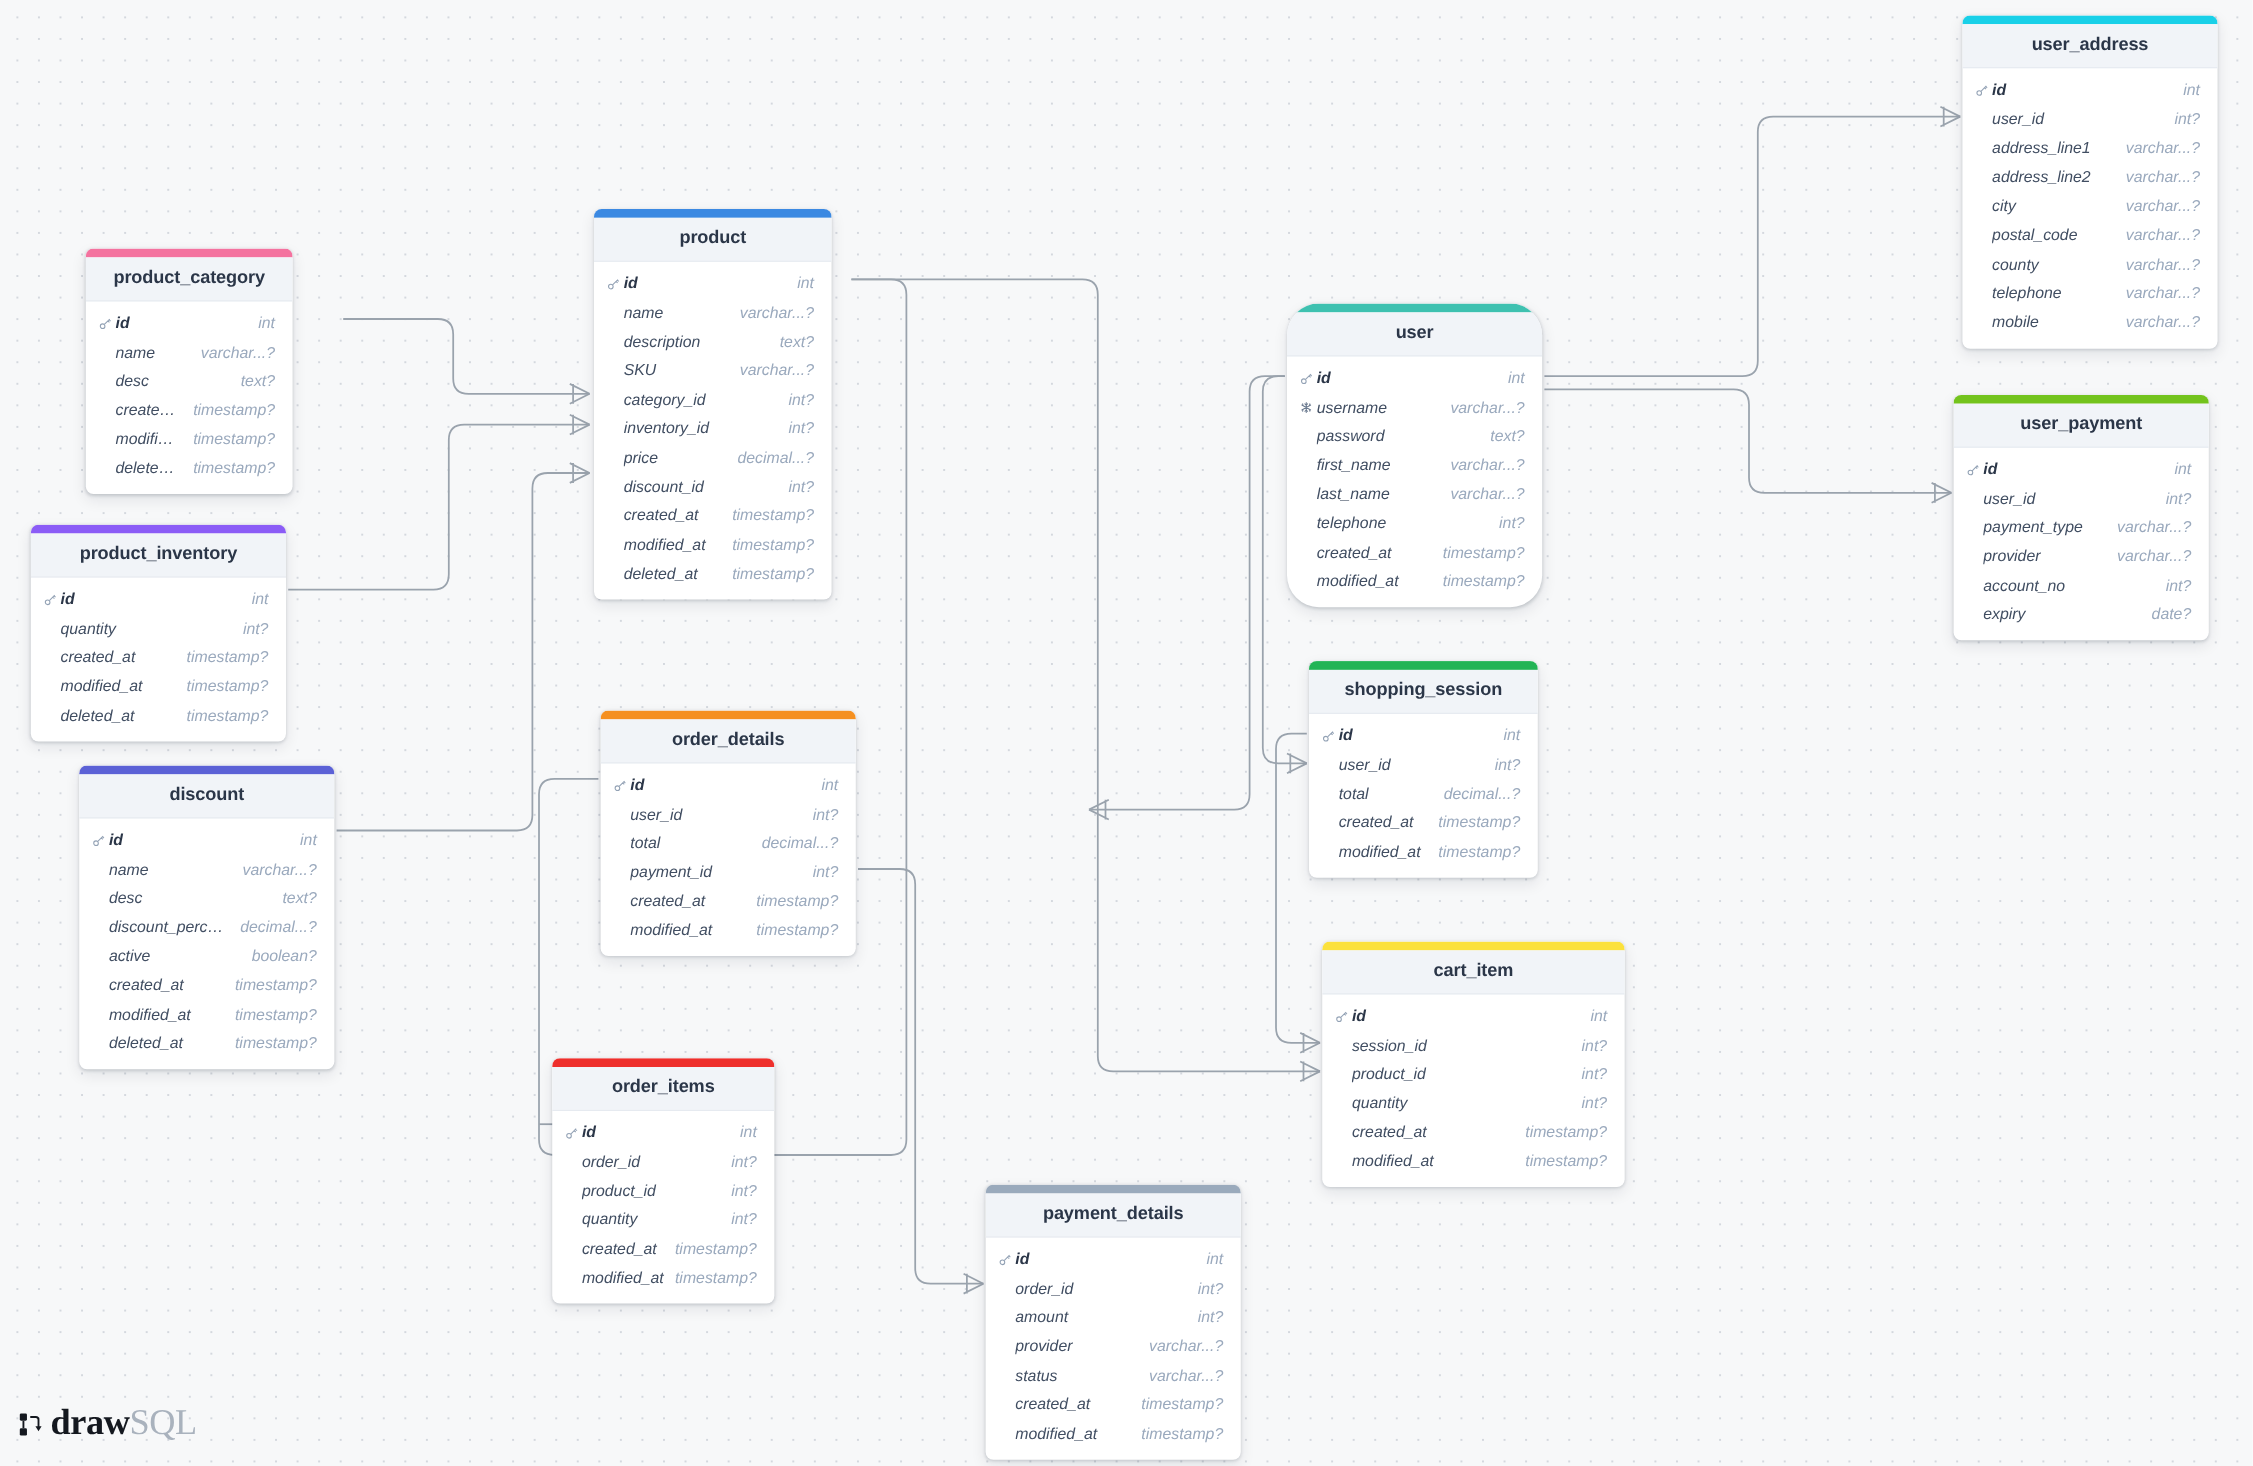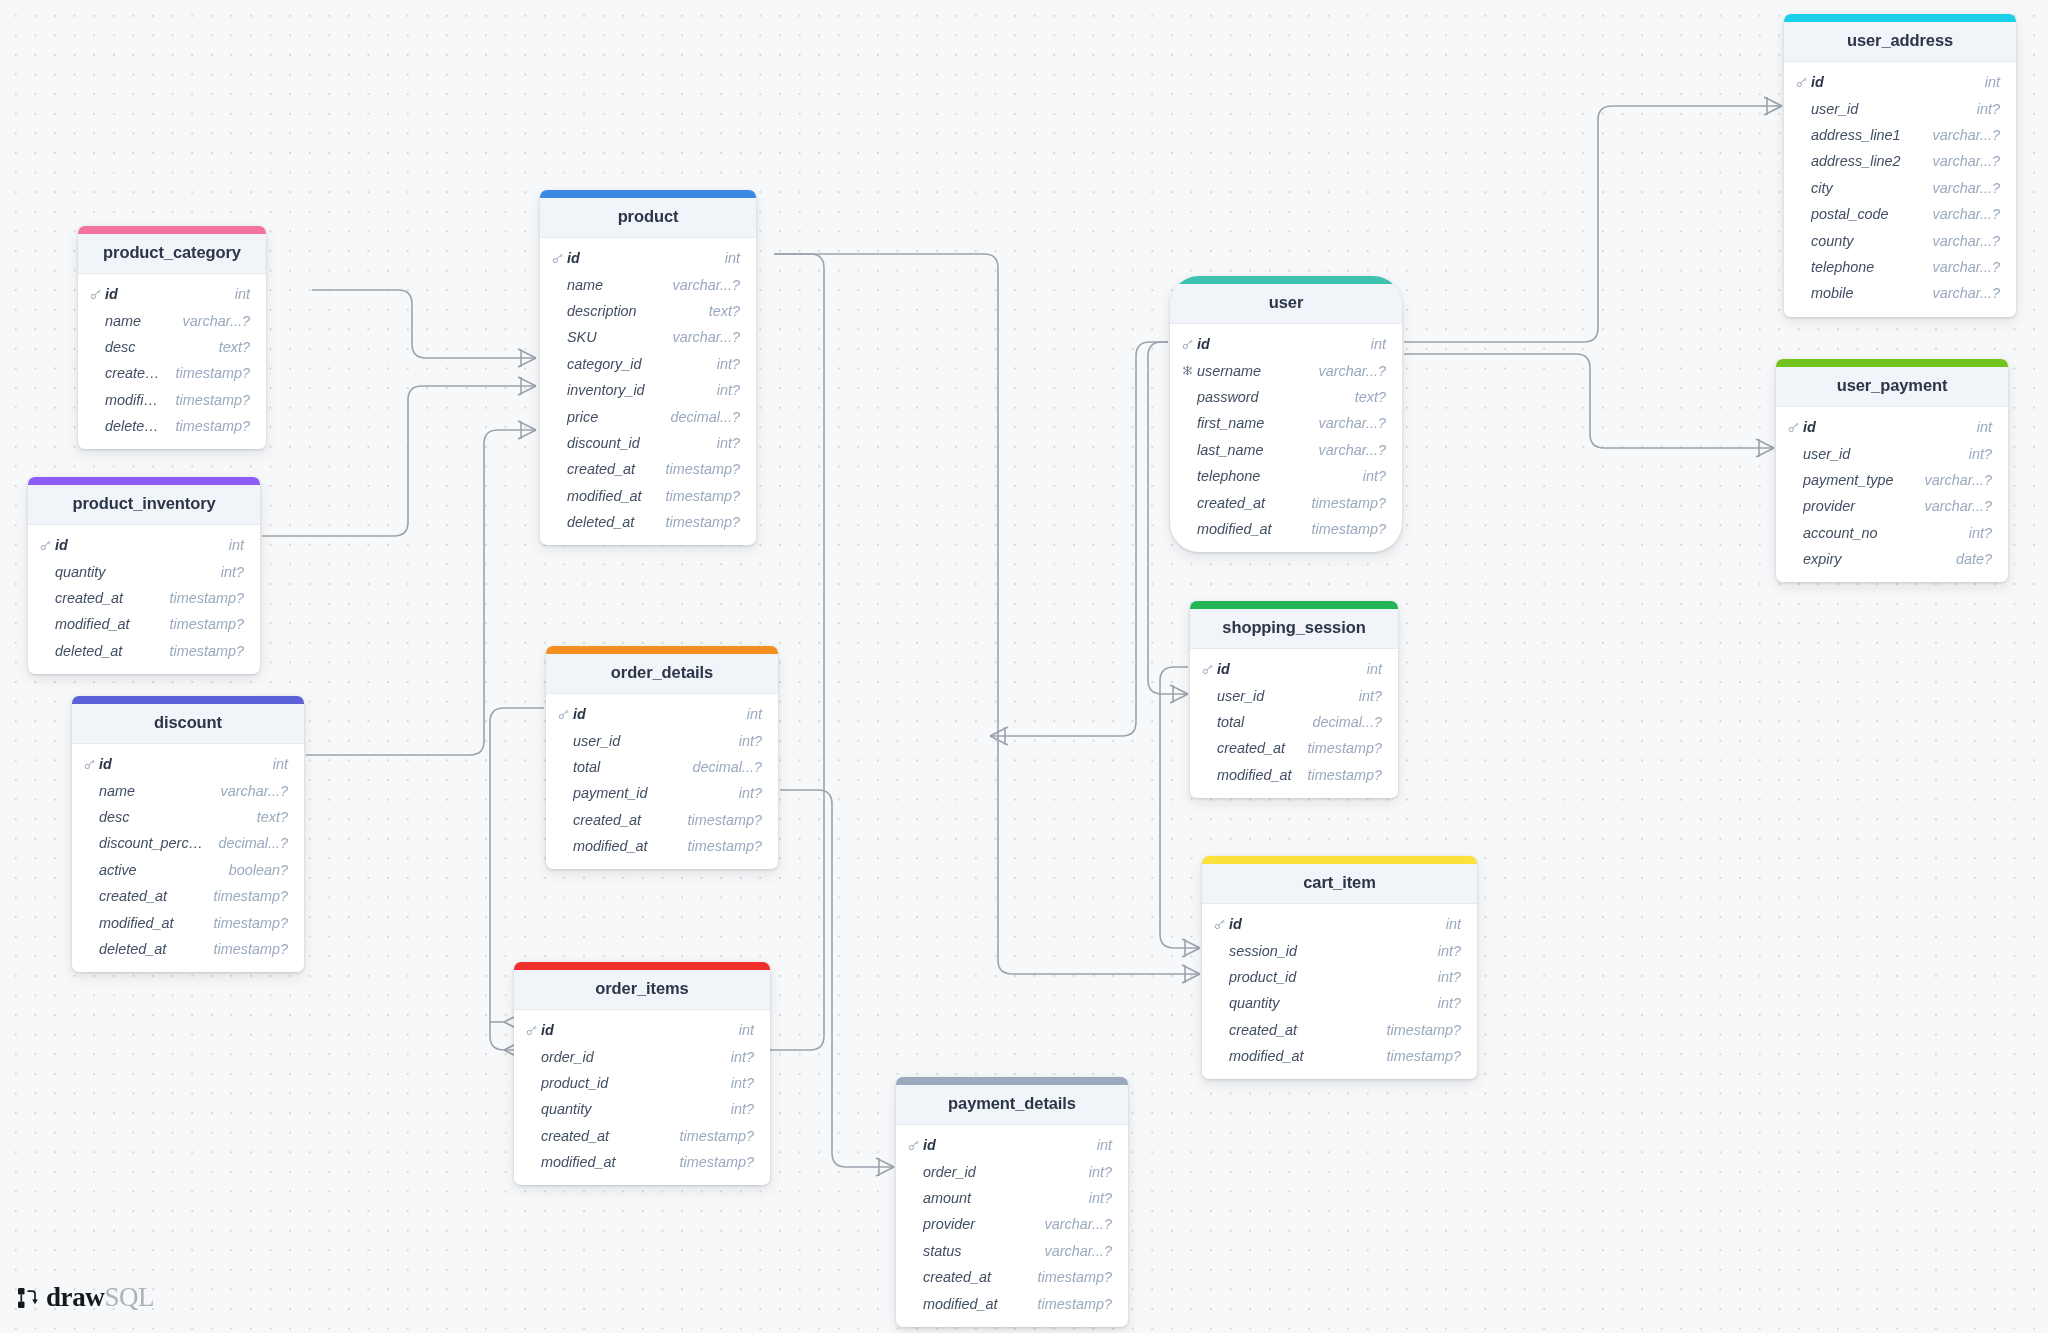--- a/index.html
+++ b/index.html
@@ -93,21 +93,21 @@
     left: 17px;
     bottom: 22px;
     display: flex;
     align-items: center;
     gap: 7px;
     z-index: 20;
   }
   #logo .glyph { display:block; }
   #logo .wordmark {
     font-family: "Liberation Serif", serif;
-    font-size: 27px;
+    font-size: 33px;
     letter-spacing: -0.4px;
     line-height: 1;
   }
   #logo .w-draw { color: #14181f; font-weight: bold; }
   #logo .w-sql  { color: #a9b2bd; font-weight: normal; }
 </style>
 </head>
 <body>
 
 <div id="canvas">
@@ -406,21 +406,21 @@
             <span class="col-name">created_at</span>
             <span class="col-type">timestamp?</span>
           </div>
           <div class="col-row">
             <span class="col-icon"></span>
             <span class="col-name">modified_at</span>
             <span class="col-type">timestamp?</span>
           </div>
         </div>
       </div>
-      <div class="table-card" style="left: 502px; top: 962px; width: 256px; margin-left: 12px;">
+      <div class="table-card" style="left: 502px; top: 962px; width: 202px;">
         <div class="table-accent" style="background: rgb(238, 47, 44);"></div>
         <div class="table-title">order_items</div>
         <div class="table-body">
           <div class="col-row">
             <span class="col-icon">
               <svg width="12" height="12" viewBox="0 0 16 16" fill="none" stroke="#93a2b5" stroke-width="1.3">
                 <circle cx="4.4" cy="11.4" r="2.8"></circle>
                 <path d="M6.5 9.3 L13 2.8 M10.8 5 L12.6 6.8 M12.3 3.5 L14 5.2"></path>
               </svg>
             </span>

